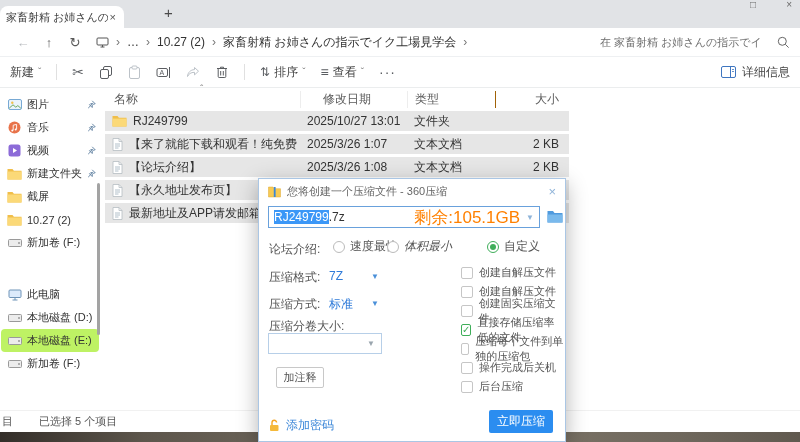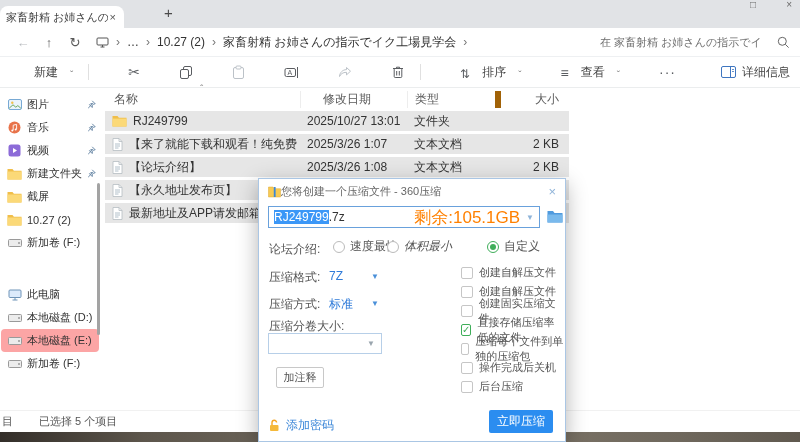--- a/index.html
+++ b/index.html
@@ -33,62 +33,62 @@
   .nav-ic.disabled { color:#b9bcc0; }
   .crumbs { flex:1; display:flex; align-items:center; gap:7px; margin-left:8px;
     font-size:12px; color:#333; white-space:nowrap; overflow:hidden; }
   .crumb-sep { color:#777; font-size:12px; }
   .searchbox { width:190px; display:flex; align-items:center; gap:6px; }
   .searchbox input { border:none; outline:none; flex:1; font-size:11px; color:#6e6e6e;
     font-family:inherit; background:transparent; }
 
   .toolbar { flex:0 0 31px; background:#fff; display:flex; align-items:center;
     padding:0 10px; border-bottom:1px solid #ebedee; font-size:12px; color:#444; }
-  .tb-item { display:flex; align-items:flex-end; gap:12px; margin-right:15px;margin-left:24px; }
+  .tb-item { display:flex; align-items:center; gap:4px; margin-right:15px; }
   .tb-chev { font-size:10px; color:#777; }
   .tb-sep { width:1px; height:16px; background:#e0e0e0; margin-right:15px; }
   .tb-glyph { font-size:14px; color:#5a5d61; }
   .tb-right { margin-left:auto; display:flex; align-items:center; gap:6px; font-size:12px; color:#444; }
 
   .bodyarea { flex:1; display:flex; min-height:0; position:relative; }
   .sidebar { flex:0 0 88px; position:relative; padding-top:5px; }
   .side-item { height:23px; display:flex; align-items:center; gap:5px;
     padding:0 2px 0 6px; margin:0 1px; font-size:11px; color:#333; border-radius:4px;
     white-space:nowrap; overflow:hidden; }
-  .side-item.sel { background:#fca5a5; }
+  .side-item.sel { background:#bef264; }
   .side-item.gap { margin-top:29px; }
   .sicon { flex:0 0 15px; display:flex; align-items:center; justify-content:center; }
   .slabel { flex:1; overflow:hidden; }
   .pin { flex:0 0 10px; }
   .side-scroll { position:absolute; right:0; top:95px; width:3px; height:152px;
     background:#a3a3a3; border-radius:2px; }
 
   .content { flex:1; position:relative; }
   .cols { height:23px; display:flex; align-items:center; font-size:12px; color:#5a5a5a; position:relative; }
   .c-name { width:200px; padding-left:14px; }
   .c-date { width:107px; padding-left:22px; border-left:1px solid #ededed; }
   .c-type { width:88px; padding-left:7px; border-left:1px solid #ededed; }
-  .c-size { width:74px; padding-right:10px; text-align:right; border-left:6px solid #a16207; }
+  .c-size { width:74px; padding-right:10px; text-align:right; border-left:1px solid #a16207; }
   .sort-asc { position:absolute; left:100px; top:-4px; font-size:10px; color:#888; }
   .frow { height:20px; margin:0 0 3px 5px; width:464px; display:flex; align-items:center;
     background:#e6e6e6; font-size:12px; color:#333; }
   .f-name { width:195px; padding-left:7px; display:flex; align-items:center; gap:6px;
     white-space:nowrap; overflow:hidden; }
   .f-date { width:107px; padding-left:7px; }
   .f-type { width:88px; padding-left:7px; }
   .f-size { width:74px; padding-right:10px; text-align:right; }
 
   .statusbar { flex:0 0 22px; border-top:1px solid #f1f1f1; display:flex; align-items:center;
     font-size:11px; color:#555; padding-left:2px; gap:26px; background:#fff; }
 
   
   .dialog { position:absolute; left:258px; top:178px; width:308px; height:264px;
     background:#fff; border:1px solid #aac6e4; box-shadow:0 6px 20px rgba(0,0,0,.3);
     z-index:10; font-size:12px; color:#555; }
-  .dlg-title { height:25px; display:flex; align-items:center; padding:8px 9px;
+  .dlg-title { height:25px; display:flex; align-items:center; gap:6px; padding:8px 9px;
     font-size:11px; color:#666; }
   .dlg-close { margin-left:auto; font-size:13px; color:#8fb3d8; }
   .name-row { position:absolute; left:9px; top:27px; width:272px; height:22px;
     border:1px solid #69a1dc; display:flex; align-items:center; padding:0 5px; }
   .fn-sel { background:#3b97f7; color:#fff; font-size:12px; }
   .fn-ext { color:#333; font-size:12px; }
   .space-left { margin-left:auto; color:#ff8000; font-size:17px; }
   .dd-arrow { color:#8fb4d9; font-size:8px; margin-left:6px; }
   .browse { position:absolute; left:288px; top:31px; }
   .cfg-label { position:absolute; left:10px; top:62px; }

